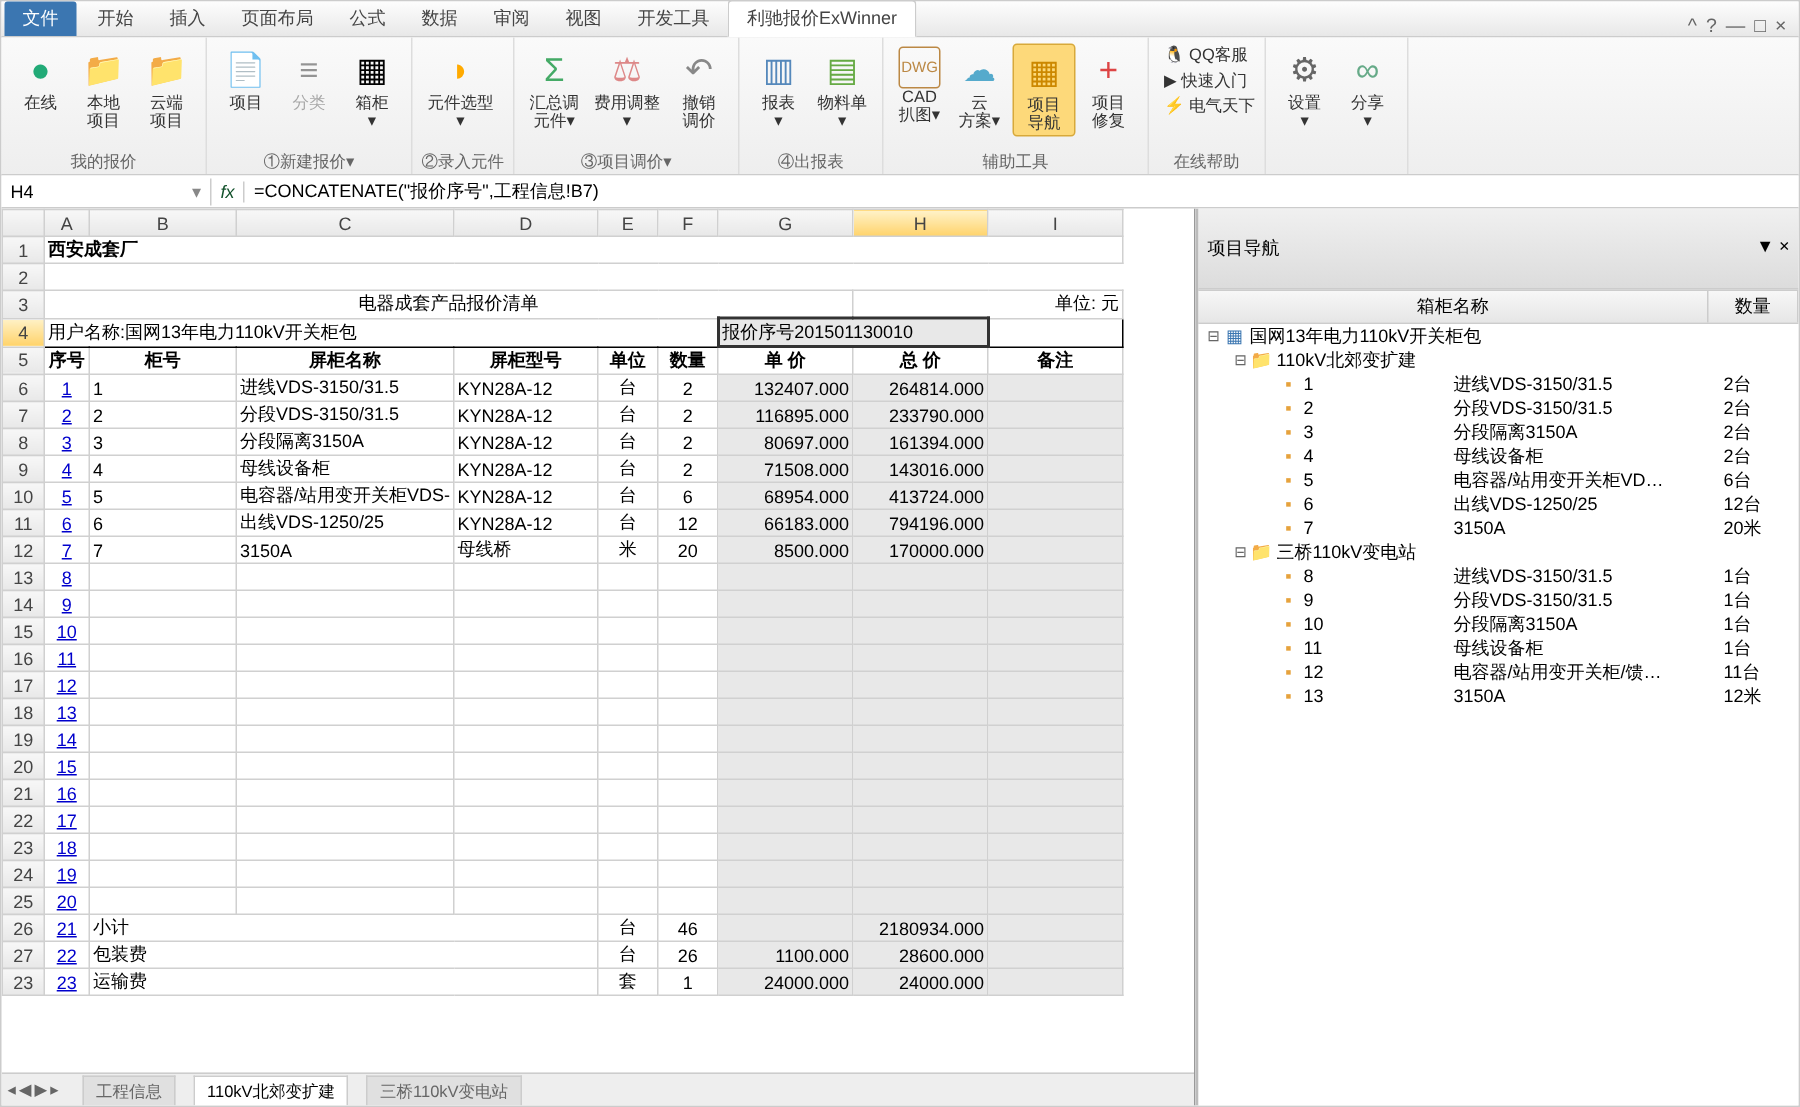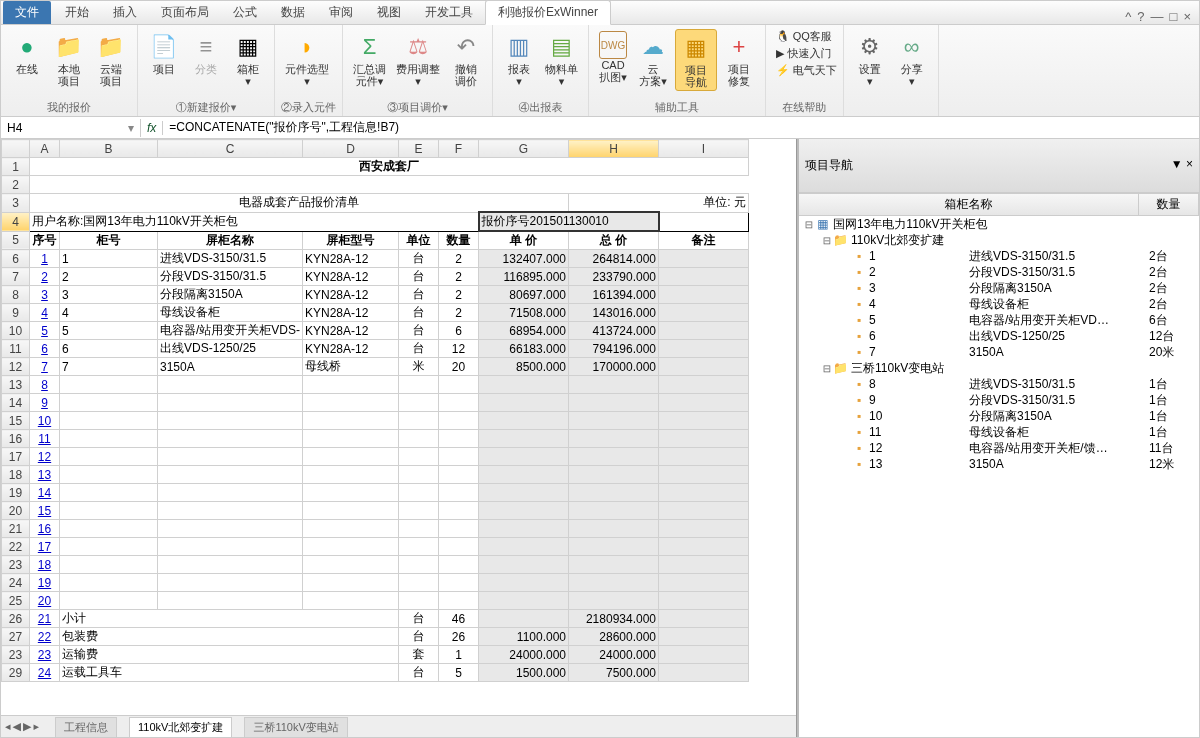--- a/index.html
+++ b/index.html
@@ -30,21 +30,21 @@
 .grid { flex: 1; overflow: auto; position: relative; }
 table.sg { border-collapse: collapse; table-layout: fixed; }
 table.sg th, table.sg td { border: 1px solid #d0d0d0; height: 18px; font-size: 12px; padding: 0 2px; white-space: nowrap; overflow: hidden; }
 table.sg th { background: linear-gradient(#f7f7f7,#e8e8e8); font-weight: normal; color: #444; text-align: center; }
 table.sg th.rowh { width: 28px; }
 table.sg td { background: #fff; }
 .col-A{width:30px}.col-B{width:98px}.col-C{width:140px}.col-D{width:96px}.col-E{width:40px}.col-F{width:40px}.col-G{width:90px}.col-H{width:90px}.col-I{width:90px}
 th.selcol { background: linear-gradient(#fff2c8,#ffd36b) !important; }
 th.selrow { background: linear-gradient(#fff2c8,#ffd36b) !important; }
 td.selcell { border: 2px solid #333 !important; background: #fff; }
-.title-row td { border: none; text-align: center; font-size: 20px; font-weight: bold; font-family: Liberation Mono, monospace; }
+.title-row td { border: none; text-align: left; font-size: 20px; font-weight: bold; font-family: Liberation Mono, monospace; }
 .subtitle-row td { border: none; text-align: center; font-size: 15px; font-weight: normal; }
 .hdr td { background: #fff; font-weight: bold; text-align: center; border: 1px solid #000; }
 .data td { border: 1px solid #000; }
 .greycell { background: #e8e8e8 !important; }
 .linkcell { color: #0000cc; text-decoration: underline; text-align: center; }
 .sheettabs { height: 22px; background: #eee; border-top: 1px solid #ccc; display: flex; align-items: center; font-size: 11px; }
 .sheettabs .nav { display: flex; gap: 2px; padding: 0 4px; color: #666; }
 .sheettabs .stab { padding: 2px 8px; background: #fff; border: 1px solid #ccc; border-bottom: none; margin-left: 12px; cursor: pointer; }
 .sheettabs .stab.inactive { background: #e0e0e0; color: #666; }
 .sidepanel { width: 402px; display: flex; flex-direction: column; background: #f4f4f4; border-left: 2px solid #bbb; }
@@ -526,30 +526,20 @@
               <tr class="data">
                 <th class="rowh">23</th>
                 <td class="linkcell">23</td>
                 <td colspan="3">运输费</td>
                 <td style="text-align:center">套</td>
                 <td style="text-align:center">1</td>
                 <td class="greycell" style="text-align:right">24000.000</td>
                 <td class="greycell" style="text-align:right">24000.000</td>
                 <td class="greycell"></td>
               </tr>
-              <tr class="data">
-                <th class="rowh">29</th>
-                <td class="linkcell">24</td>
-                <td colspan="3">运载工具车</td>
-                <td style="text-align:center">台</td>
-                <td style="text-align:center">5</td>
-                <td class="greycell" style="text-align:right">1500.000</td>
-                <td class="greycell" style="text-align:right">7500.000</td>
-                <td class="greycell"></td>
-              </tr>
             </tbody>
           </table>
       </div>
       <div class="sheettabs">
         <div class="nav">
             <span>◂</span>
             <span>◀</span>
             <span>▶</span>
             <span>▸</span>
           </div>

